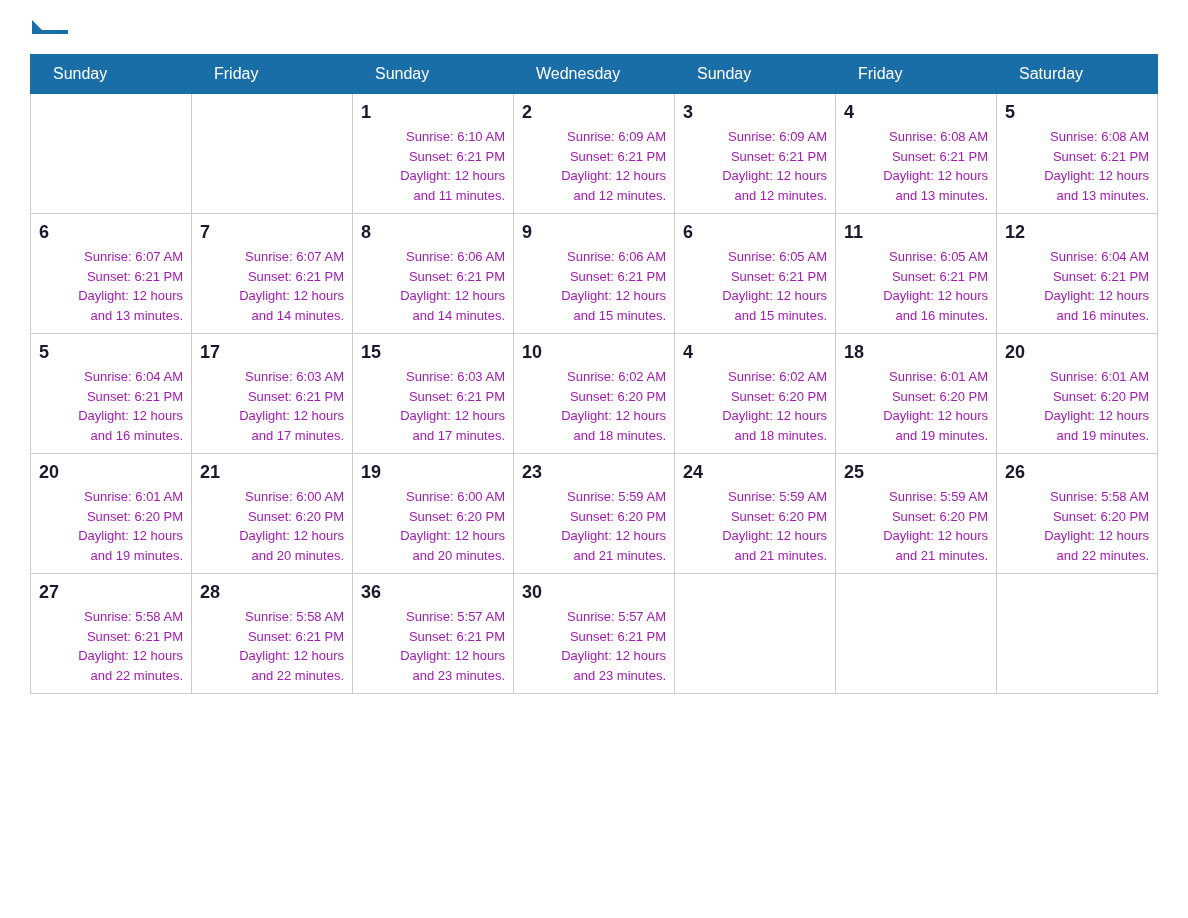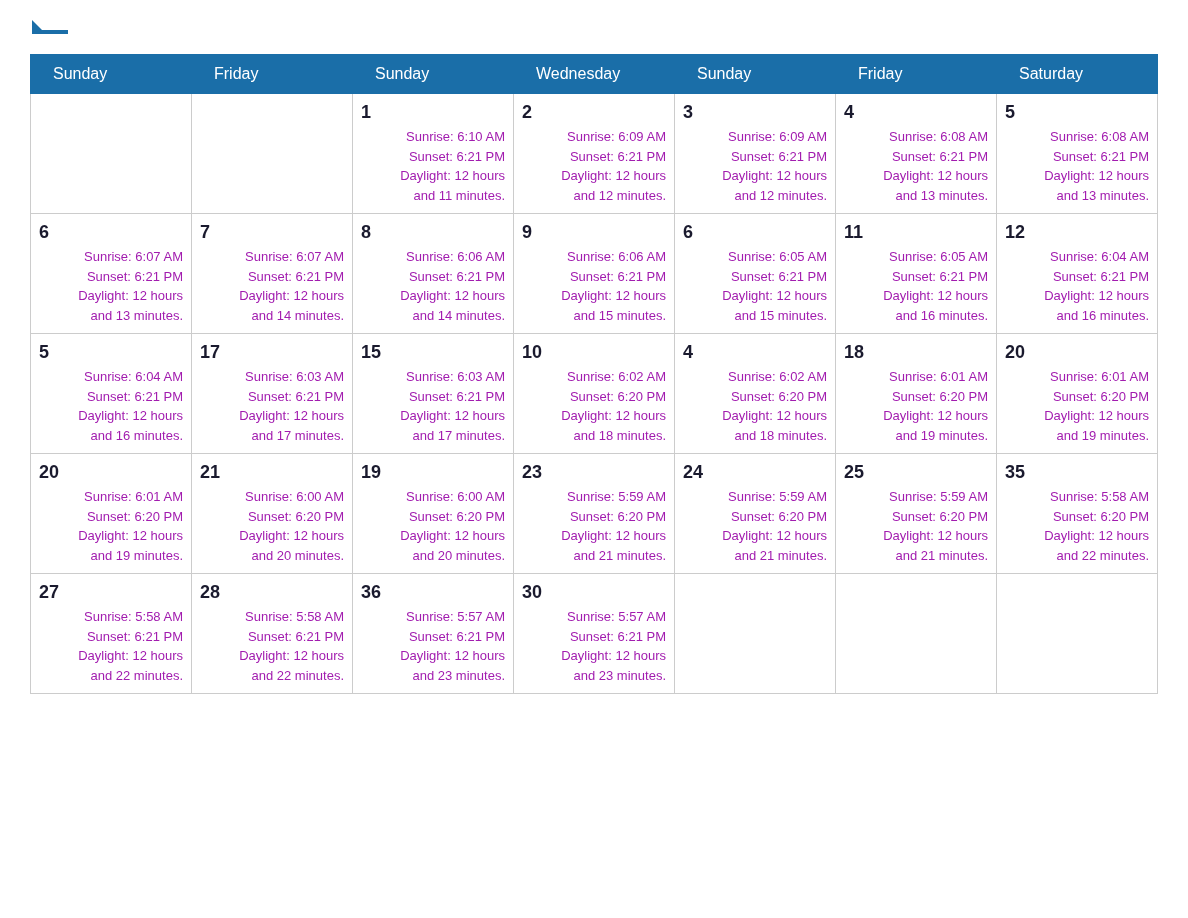--- a/index.html
+++ b/index.html
@@ -252,21 +252,21 @@
         </td>
         <td>
           <span class="day-number">24</span>
           <div class="day-info">Sunrise: 5:59 AM<br>Sunset: 6:20 PM<br>Daylight: 12 hours<br>and 21 minutes.</div>
         </td>
         <td>
           <span class="day-number">25</span>
           <div class="day-info">Sunrise: 5:59 AM<br>Sunset: 6:20 PM<br>Daylight: 12 hours<br>and 21 minutes.</div>
         </td>
         <td>
-          <span class="day-number">35</span>
+          <span class="day-number">26</span>
           <div class="day-info">Sunrise: 5:58 AM<br>Sunset: 6:20 PM<br>Daylight: 12 hours<br>and 22 minutes.</div>
         </td>
       </tr>
       <tr>
         <td>
           <span class="day-number">27</span>
           <div class="day-info">Sunrise: 5:58 AM<br>Sunset: 6:21 PM<br>Daylight: 12 hours<br>and 22 minutes.</div>
         </td>
         <td>
           <span class="day-number">28</span>

